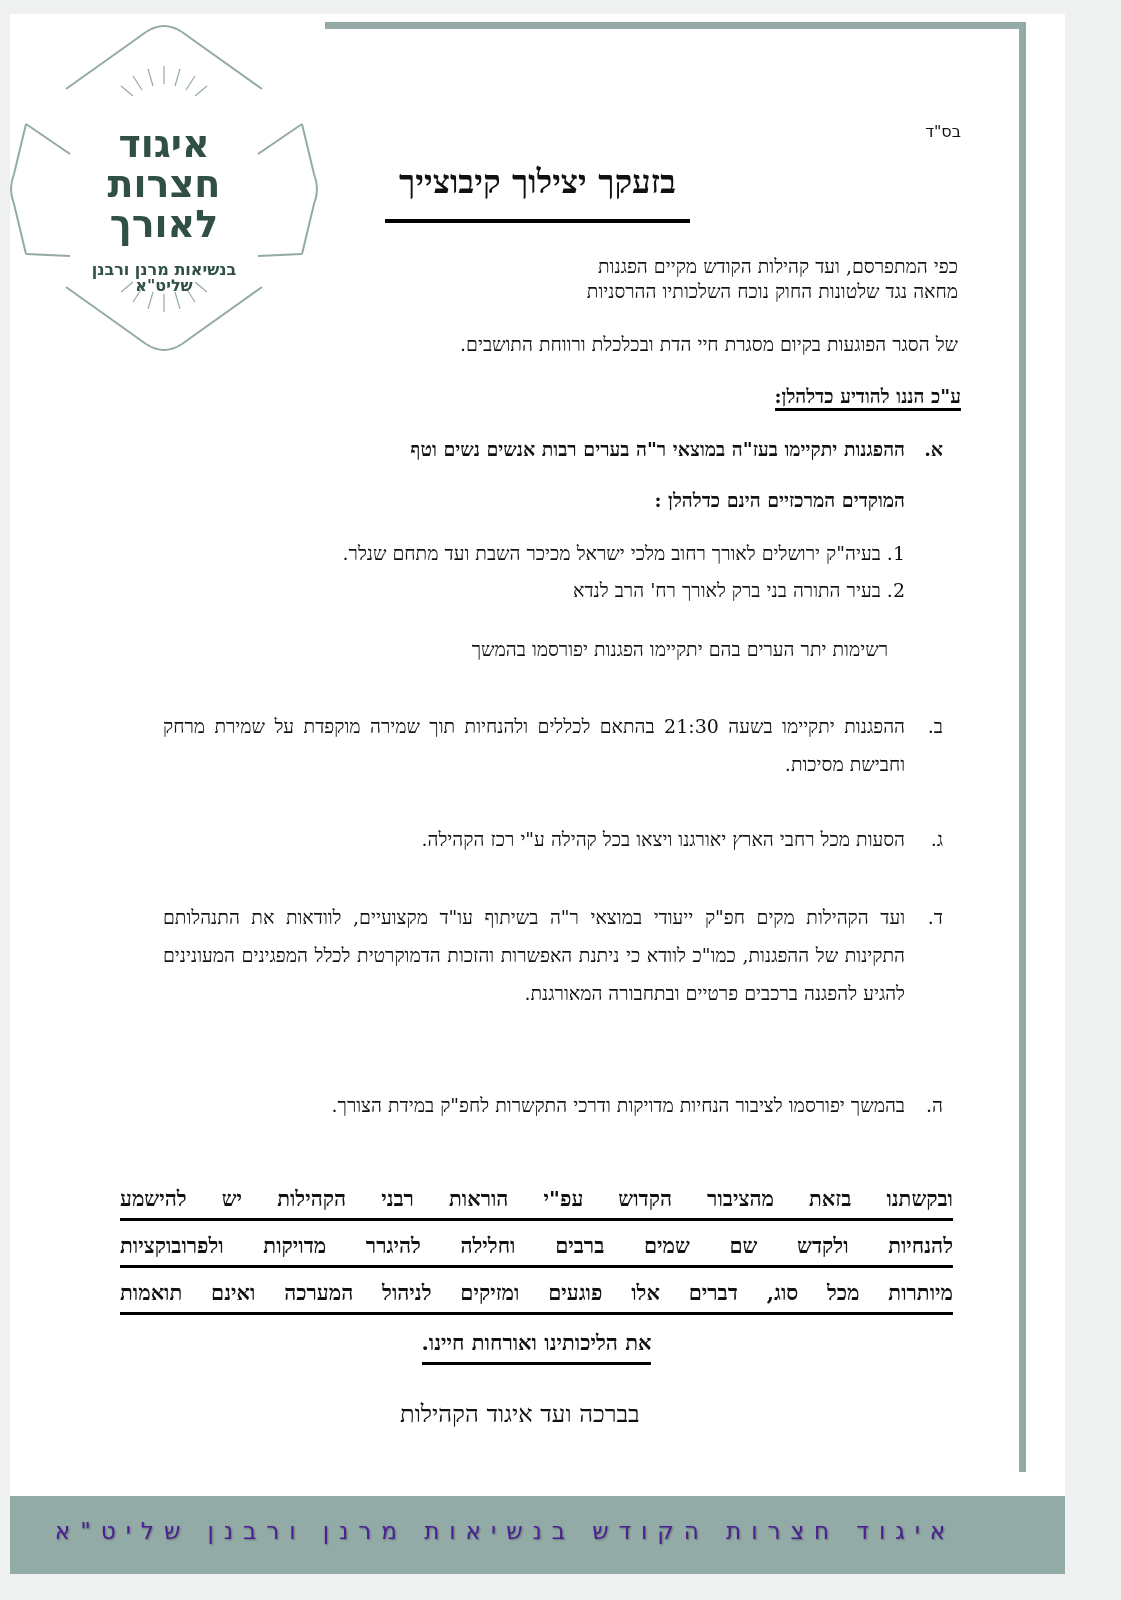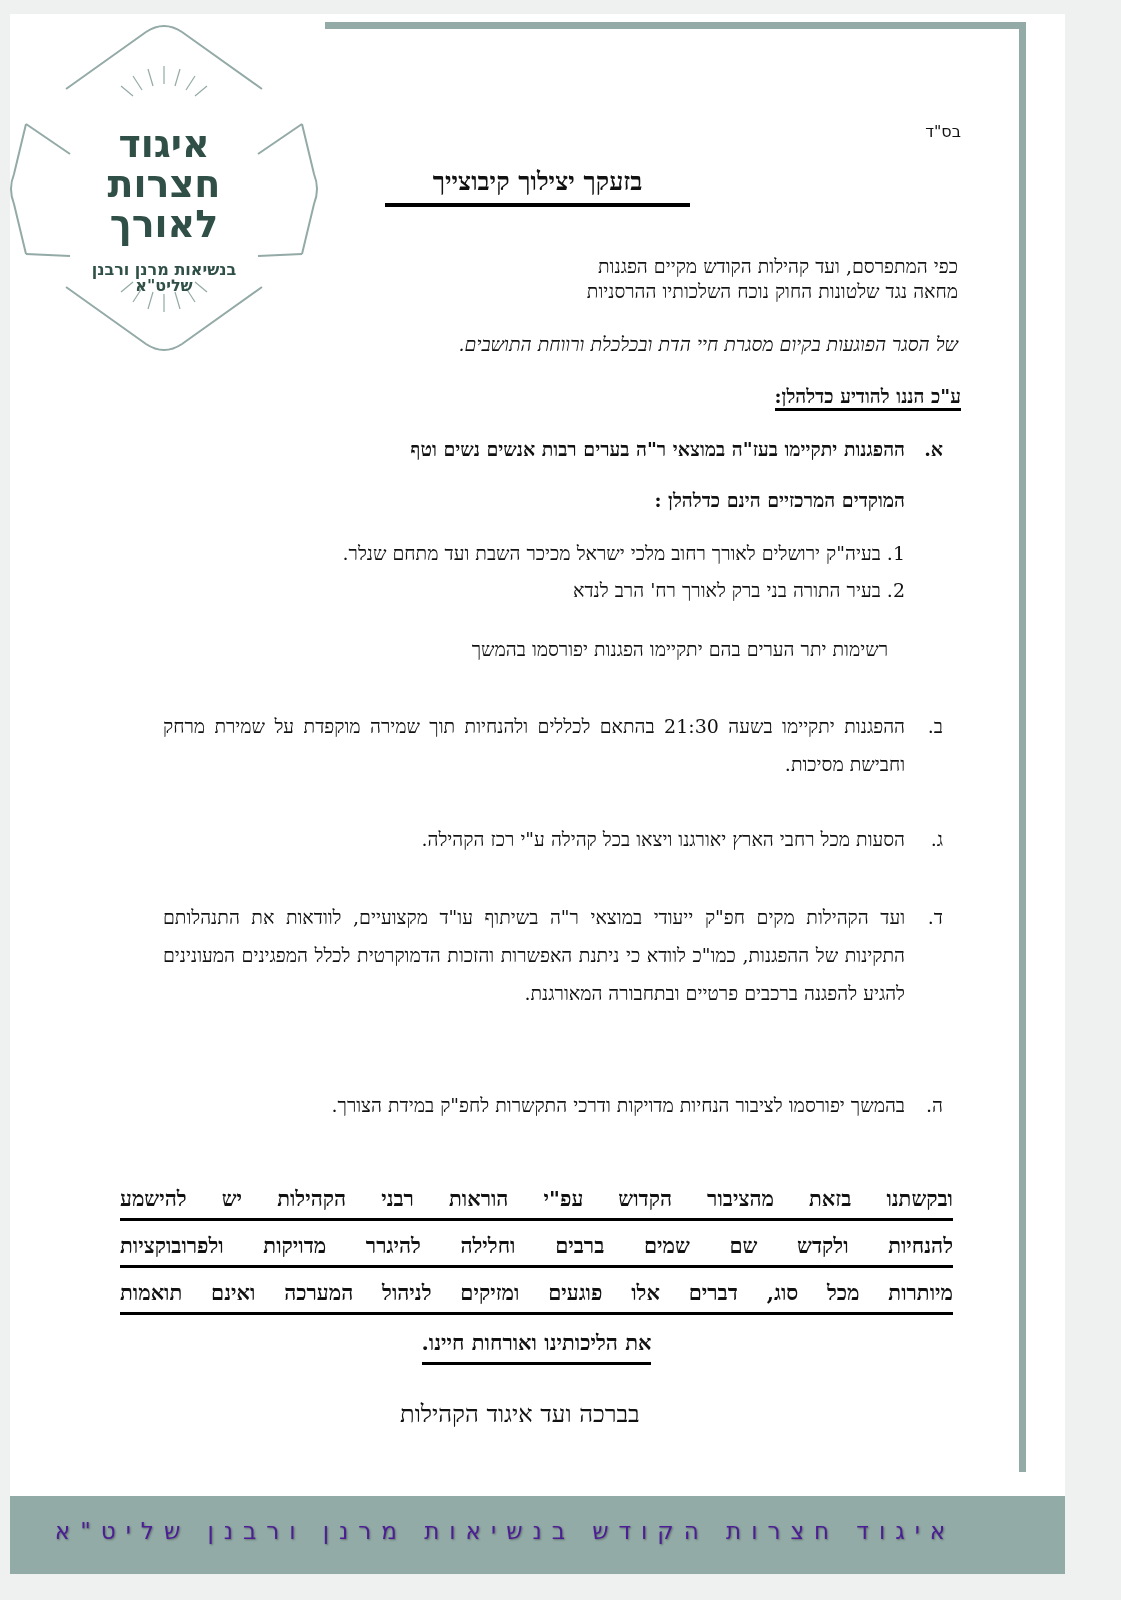--- a/index.html
+++ b/index.html
@@ -40,22 +40,22 @@
     font-weight:bold; font-size:16px; line-height:16px; color:#2f4f47;
   }
   .bsd {
     position:absolute; right:160px; top:122px;
     font-family:"DejaVu Sans","Liberation Sans",sans-serif;
     font-size:16px; direction:rtl;
   }
   .title {
     position:absolute; left:385px; top:163px; width:305px;
     text-align:center; direction:rtl;
-    font-weight:bold; font-size:25px; line-height:38px;
-    border-bottom:4px solid #000; padding-bottom:2px;
+    font-weight:bold; font-size:33px; line-height:38px;
+    border-bottom:4px solid #000; padding-bottom:18px;
   }
   .rtl { direction:rtl; text-align:right; }
   .p { position:absolute; font-size:19px; line-height:26px; }
   .bold { font-weight:bold; }
   .item { position:absolute; font-size:19px; line-height:38px; direction:rtl; }
   .item .marker { position:absolute; right:0; top:0; width:30px; text-align:right; }
   .item .body { margin-right:38px; text-align:justify; text-align-last:right; }
   .closing {
     position:absolute; left:120px; top:1180px; width:833px;
     direction:rtl; text-align:center;
@@ -128,21 +128,21 @@
     <div>בנשיאות מרנן ורבנן</div>
     <div>שליט"א</div>
   </div>
 </div>
 
 <div class="bsd">בס"ד</div>
 <div class="title">בזעקך יצילוך קיבוצייך</div>
 
 <div class="p rtl" style="right:163px; top:226px; width:700px;margin-top:27px;">כפי המתפרסם, ועד קהילות הקודש מקיים הפגנות</div>
 <div class="p rtl" style="right:163px; top:278px; width:700px;">מחאה נגד שלטונות החוק נוכח השלכותיו ההרסניות</div>
-<div class="p rtl" style="right:163px; top:331px; width:760px;font-style:italic;">של הסגר הפוגעות בקיום מסגרת חיי הדת ובכלכלת ורווחת התושבים.</div>
+<div class="p rtl" style="right:163px; top:331px; width:760px;">של הסגר הפוגעות בקיום מסגרת חיי הדת ובכלכלת ורווחת התושבים.</div>
 <div class="p rtl bold" style="right:160px; top:383px; width:400px;">
   <span style="border-bottom:3px solid #000; padding-bottom:1px;">ע"כ הננו להודיע כדלהלן:</span>
 </div>
 
 <div class="item bold" style="right:178px; top:430px; width:780px;">
   <span class="marker">א.</span>
   <div class="body">ההפגנות יתקיימו בעז"ה במוצאי ר"ה בערים רבות אנשים נשים וטף</div>
 </div>
 <div class="p rtl bold" style="right:216px; top:487px; width:600px;">המוקדים המרכזיים הינם כדלהלן :</div>
 <div class="p rtl" style="right:216px; top:540px; width:800px;">

